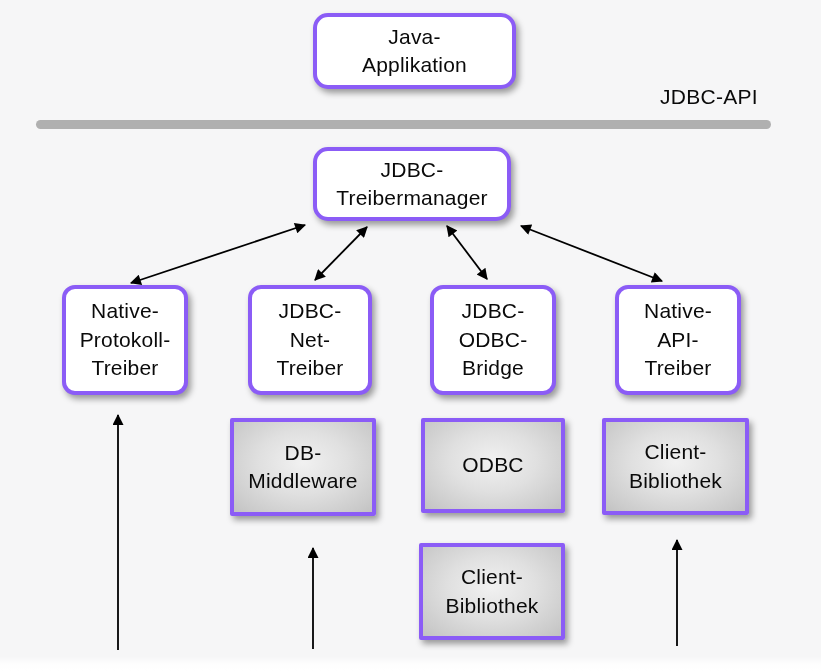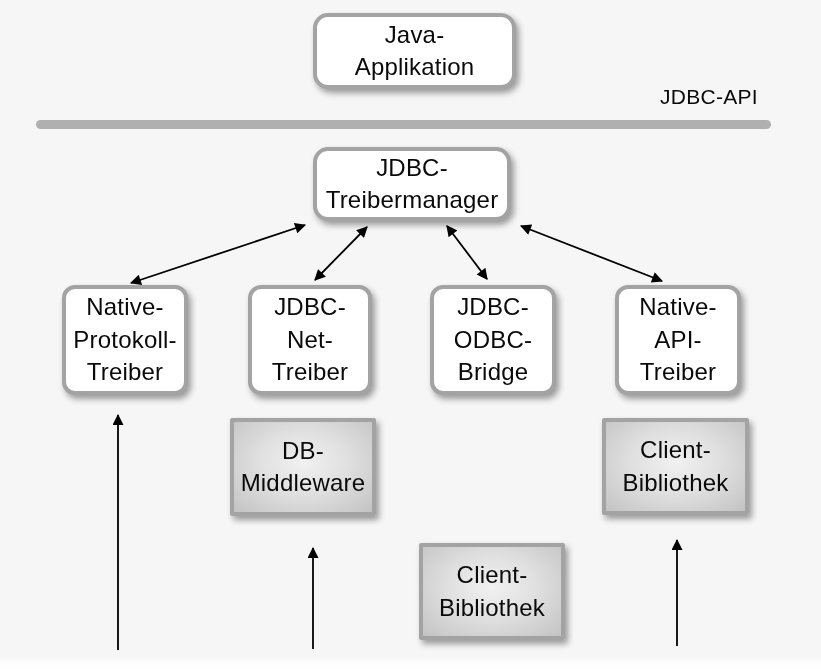--- a/index.html
+++ b/index.html
@@ -14,25 +14,25 @@
     color: #0a0a0a;
   }
   .stage { position: absolute; inset: 0; }
   .node {
     position: absolute;
     display: flex;
     align-items: center;
     justify-content: center;
     text-align: center;
     white-space: pre-line;
-    font-size: 24px;
+    font-size: 21px;
     line-height: 1.35;
     letter-spacing: 0.2px;
     box-sizing: border-box;
-    border: 4px solid #a3a3a3;
+    border: 4px solid #8b5cf6;
     box-shadow: 3px 4px 6px rgba(0,0,0,0.38);
   }
   .white-box {
     background: #ffffff;
     border-radius: 15px;
   }
   .gray-box {
     background: radial-gradient(ellipse at 50% 45%, #f1f1f1 0%, #e0e0e0 45%, #cbcbcb 85%, #c2c2c2 100%);
     border-radius: 2px;
   }
@@ -101,20 +101,21 @@
 ODBC-
 Bridge</div>
 
   <div class="node white-box" id="native-api">Native-
 API-
 Treiber</div>
 
   <div class="node gray-box" id="db-middleware">DB-
 Middleware</div>
 
+  <div class="node gray-box" id="odbc">ODBC</div>
 
   <div class="node gray-box" id="client-bib-right">Client-
 Bibliothek</div>
 
   <div class="node gray-box" id="client-bib-mid">Client-
 Bibliothek</div>
 
   <svg class="arrows" width="821" height="671" viewBox="0 0 821 671">
     <defs>
       <marker id="ah" viewBox="0 0 10 10" refX="9" refY="5" markerWidth="15" markerHeight="11" orient="auto-start-reverse" markerUnits="userSpaceOnUse">

